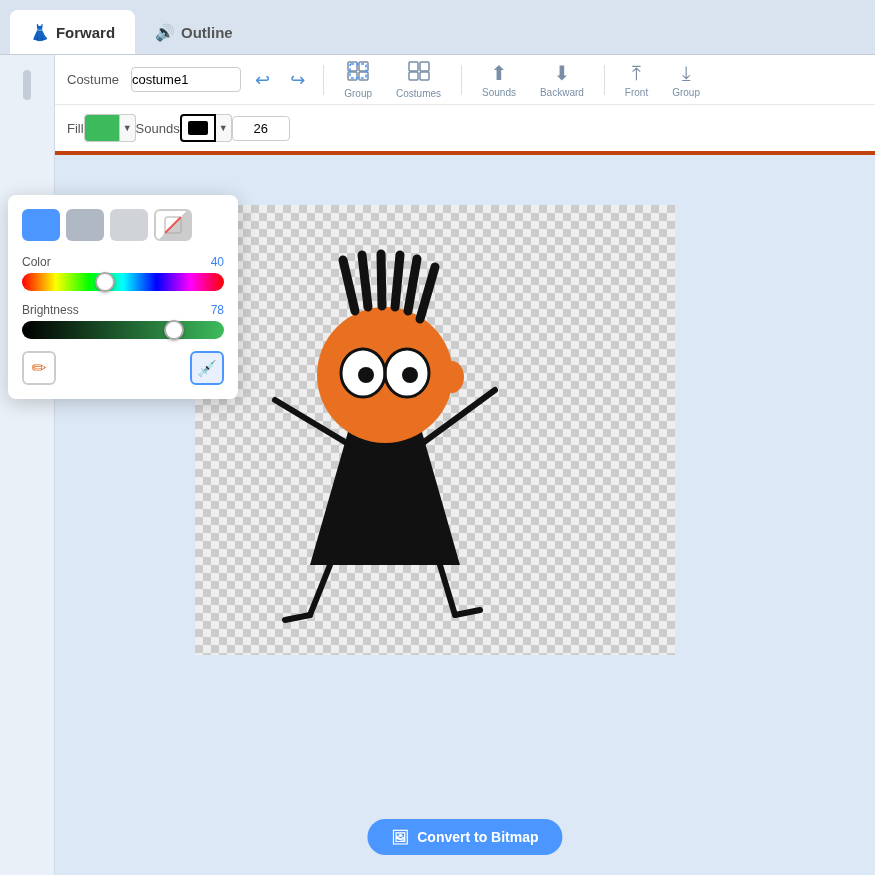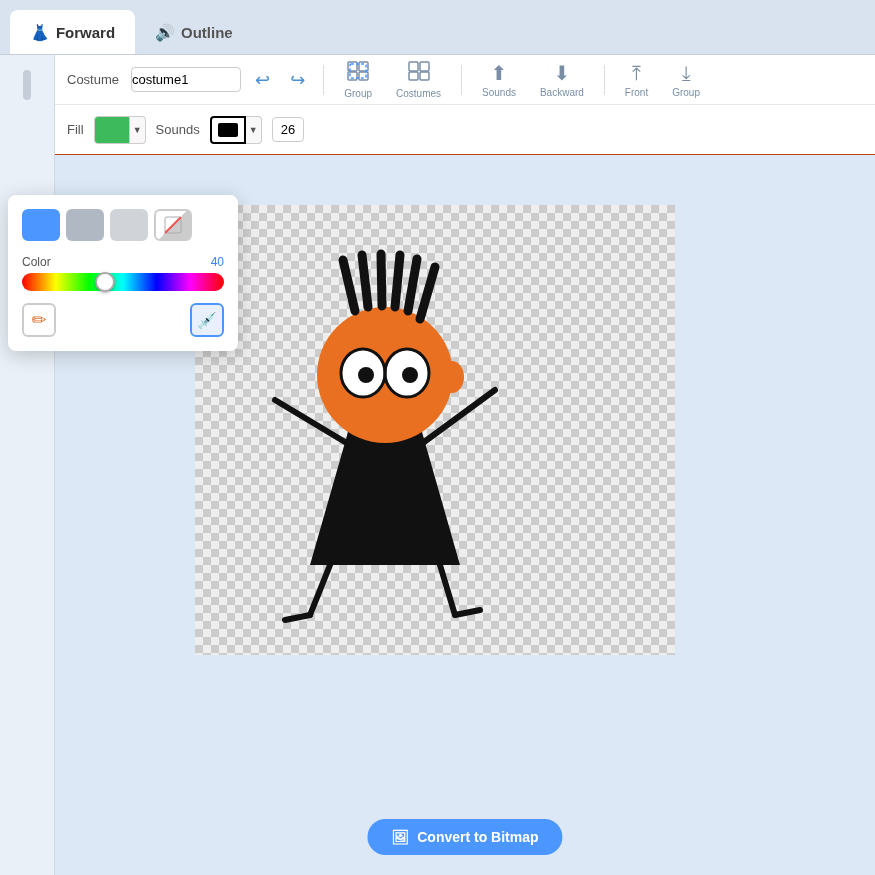--- a/index.html
+++ b/index.html
@@ -103,22 +103,21 @@
       border-radius: 4px;
     }
     .toolbar-group-icon { font-size: 20px; color: #7a8fa6; }
     .toolbar-group-label { font-size: 10px; color: #7a8fa6; }
 
     
     .fill-outline-row {
       display: flex;
       align-items: center;
       padding: 8px 12px;
-      gap: 10px;
-      border-bottom: 1px solid #c2410c;
+      border-bottom: 4px solid #c2410c;
       height: 50px;
     }
     .fill-label { font-size: 13px; color: #555; }
     .color-swatch-container {
       position: relative;
       display: inline-flex;
       align-items: center;
     }
     .color-swatch {
       width: 36px;
@@ -156,21 +155,21 @@
       width: 20px;
       height: 14px;
       background: #000;
       border-radius: 2px;
     }
     .size-input {
       border: 1px solid #ccc;
       border-radius: 4px;
       padding: 4px 8px;
       font-size: 13px;
-      width: 32px;
+      width: 58px;
       text-align: center;
     }
 
     
     .canvas-area {
       flex: 1;
       background: #dce8f5;
       position: relative;
       overflow: hidden;
     }
@@ -492,20 +491,29 @@
     <div class="slider-row-header">
       <span class="slider-row-label">Color</span>
       <span class="slider-row-value">40</span>
     </div>
     <div class="slider-track">
       <input type="range" class="color-slider" min="0" max="100" value="40" style="background: linear-gradient(to right, rgb(255, 0, 0), rgb(255, 255, 0), rgb(0, 255, 0), rgb(0, 255, 255), rgb(0, 0, 255), rgb(255, 0, 255), rgb(255, 0, 0));">
     </div>
   </div>
 
 
+  <div class="slider-row">
+    <div class="slider-row-header">
+      <span class="slider-row-label">Brightness</span>
+      <span class="slider-row-value">78</span>
+    </div>
+    <div class="slider-track">
+      <input type="range" class="brightness-slider" min="0" max="100" value="78" style="background: linear-gradient(to right, rgb(0, 0, 0), rgb(61, 187, 92));">
+    </div>
+  </div>
 
   <div class="picker-bottom">
     <div class="picker-icon-btn" title="Pencil">
       <span style="color:#e07030; font-size:18px;">✏</span>
     </div>
     <div class="picker-icon-btn active" title="Eyedropper">
       <span style="color:#4c97ff; font-size:16px;">💉</span>
     </div>
   </div>
 </div>

